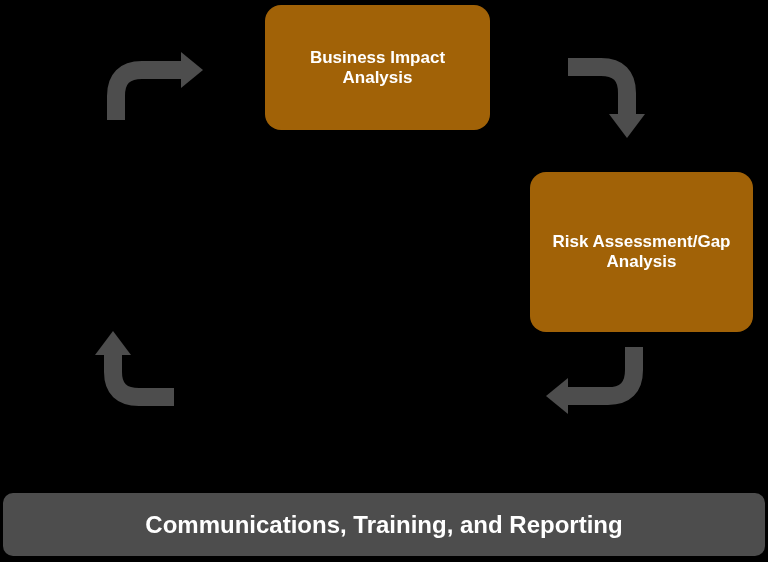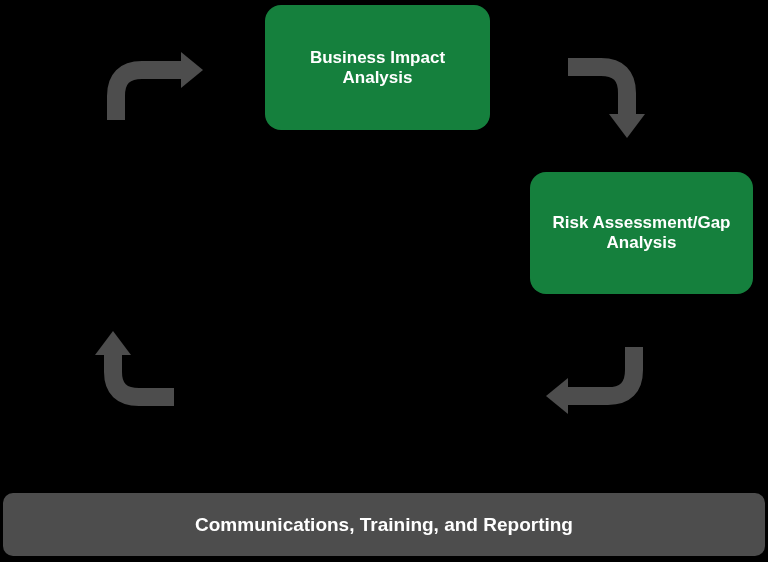--- a/index.html
+++ b/index.html
@@ -10,36 +10,36 @@
   #stage {
     position: relative;
     width: 768px;
     height: 562px;
     background: #000000;
     overflow: hidden;
     font-family: "Liberation Sans", sans-serif;
   }
   .node {
     position: absolute;
-    background: #15803d;
+    background: #a16207;
     border-radius: 16px;
     color: #FFFFFF;
     font-weight: bold;
     font-size: 17px;
     line-height: 1.15;
     display: flex;
     align-items: center;
     justify-content: center;
     text-align: center;
     white-space: pre-line;
     box-sizing: border-box;
     padding: 8px;
   }
   #node-top    { left: 265px; top: 5px;   width: 225px; height: 125px; }
-  #node-right  { left: 530px; top: 172px; width: 223px; height: 122px; }
+  #node-right  { left: 530px; top: 172px; width: 223px; height: 160px; }
   #node-bottom { left: 267px; top: 343px; width: 223px; height: 132px; }
   #node-left   { left: 3px;   top: 171px; width: 224px; height: 131px; }
   #arrow-layer {
     position: absolute;
     left: 0; top: 0;
     width: 768px;
     height: 562px;
     pointer-events: none;
   }
   .arrow-shaft {
@@ -52,21 +52,21 @@
     stroke: none;
   }
   #footer-bar {
     position: absolute;
     left: 3px; top: 493px;
     width: 762px; height: 63px;
     background: #4D4D4D;
     border-radius: 10px;
     color: #FFFFFF;
     font-weight: bold;
-    font-size: 19px;
+    font-size: 24px;
     display: flex;
     align-items: center;
     justify-content: center;
     text-align: center;
     box-sizing: border-box;
   }
 </style>
 </head>
 <body>
 

